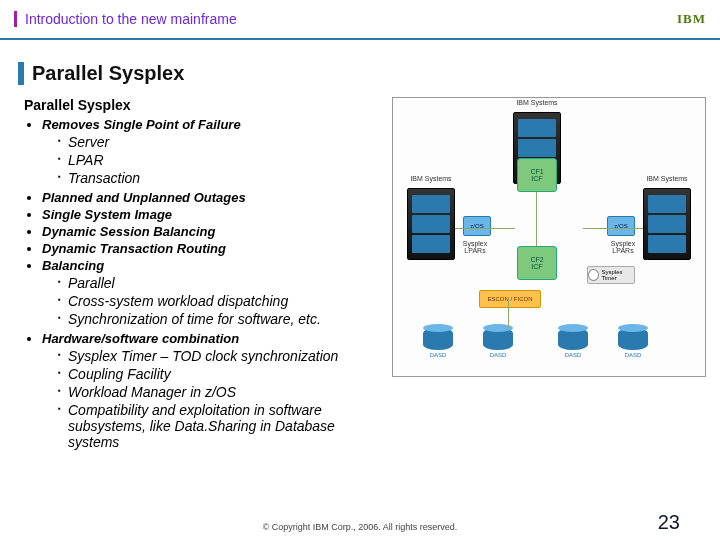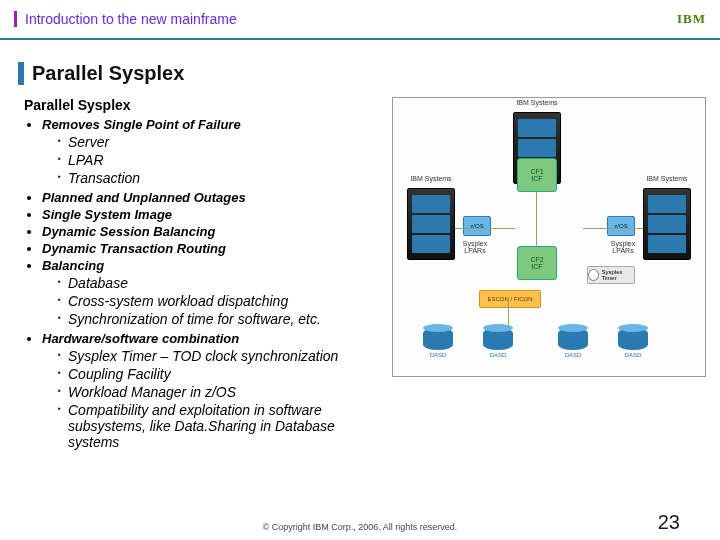--- a/index.html
+++ b/index.html
@@ -60,21 +60,21 @@
           <li>Transaction</li>
         </ul>
       </li>
       <li>Planned and Unplanned Outages</li>
       <li>Single System Image</li>
       <li>Dynamic Session Balancing</li>
       <li>Dynamic Transaction Routing</li>
       <li>
         <span>Balancing</span>
         <ul class="sub">
-          <li>Database</li>
+          <li>Parallel</li>
           <li>Cross-system workload dispatching</li>
           <li>Synchronization of time for software, etc.</li>
         </ul>
       </li>
       <li>
         <span>Hardware/software combination</span>
         <ul class="sub">
           <li>Sysplex Timer – TOD clock synchronization</li>
           <li>Coupling Facility</li>
           <li>Workload Manager in z/OS</li>

